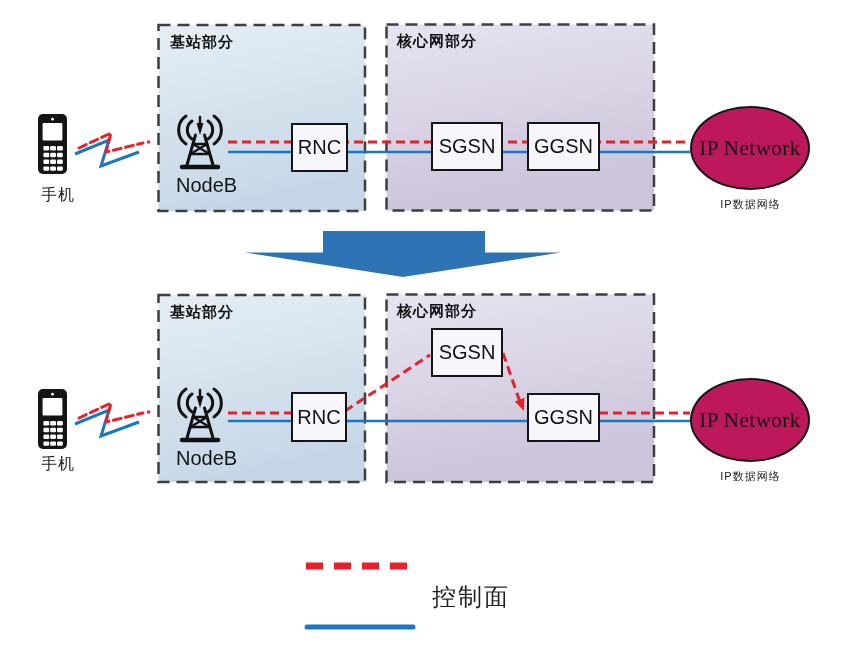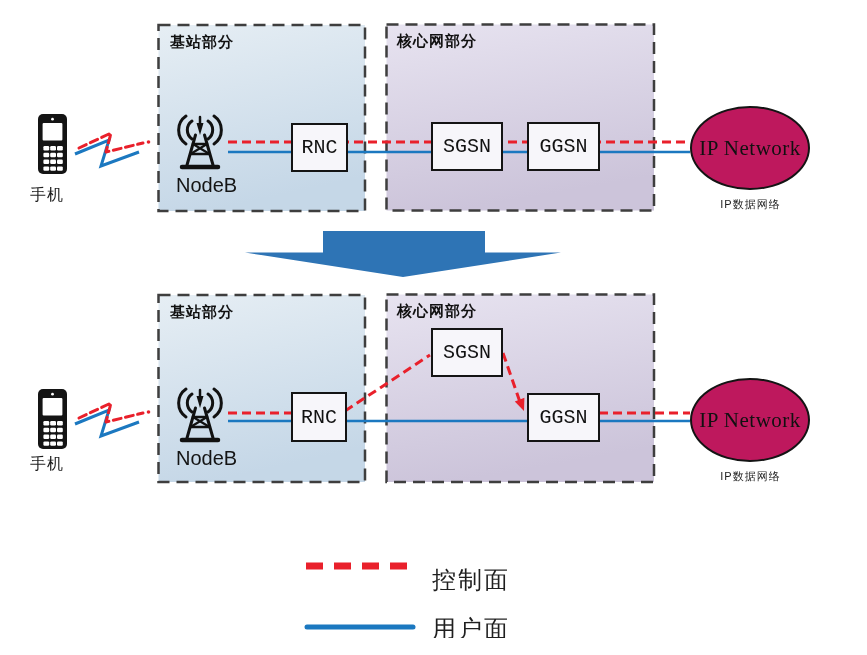--- a/index.html
+++ b/index.html
@@ -40,21 +40,21 @@
     color: #111111;
     letter-spacing: 1px;
   }
   .node {
     position: absolute;
     background: #f7f6fa;
     border: 2px solid #141414;
     display: flex;
     align-items: center;
     justify-content: center;
-    font-family: Liberation Mono, monospace;
+    font-family: Liberation Sans, sans-serif;
     font-size: 20px;
     color: #111111;
     box-sizing: border-box;
   }
   .ellipse {
     position: absolute;
     background: #be185d;
     border: 2.5px solid #141414;
     border-radius: 50%;
     display: flex;
@@ -70,21 +70,21 @@
     position: absolute;
     font-size: 11px;
     color: #1c1c1c;
     text-align: center;
     letter-spacing: 1px;
   }
   .dev-label {
     position: absolute;
     font-size: 16px;
     color: #1c1c1c;
-    text-align: left;
+    text-align: right;
     letter-spacing: 1px;
   }
   .nodeb-label {
     position: absolute;
     font-size: 20px;
     font-weight: 400;
     color: #141414;
   }
   .legend-label {
     position: absolute;
@@ -201,16 +201,15 @@
   <div class="dev-label" style="left:30px; top:454px; width:45px;">手机</div>
   <div class="nodeb-label" style="left:176px; top:447px;">NodeB</div>
 
   <div class="node" style="left:291px; top:392px; width:56px; height:50px;">RNC</div>
   <div class="node" style="left:431px; top:328px; width:72px; height:49px;">SGSN</div>
   <div class="node" style="left:527px; top:393px; width:73px; height:49px;">GGSN</div>
 
   <div class="ellipse" style="left:690px; top:378px; width:120px; height:84px;">IP Network</div>
   <div class="caption" style="left:688px; top:469px; width:125px;">IP数据网络</div>
 
-  <div class="legend-label" style="left:432px; top:564px;">控制面</div>
-  <div class="legend-label" style="left:432px; top:613px;">用户面</div>
+  <div class="legend-label" style="left:432px; top:581px;">控制面</div>
 
 </div>
 
 </body></html>

